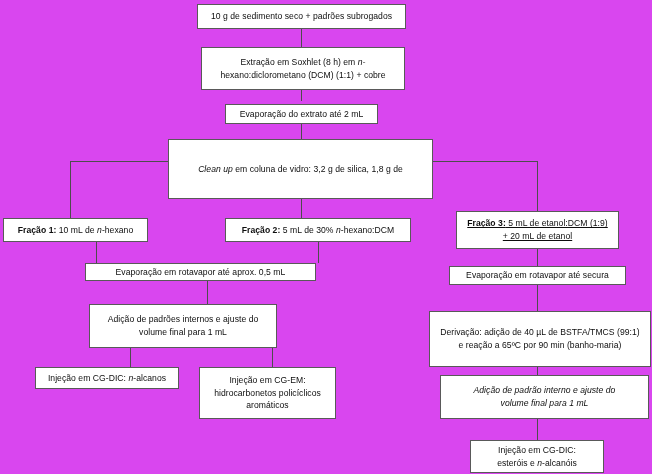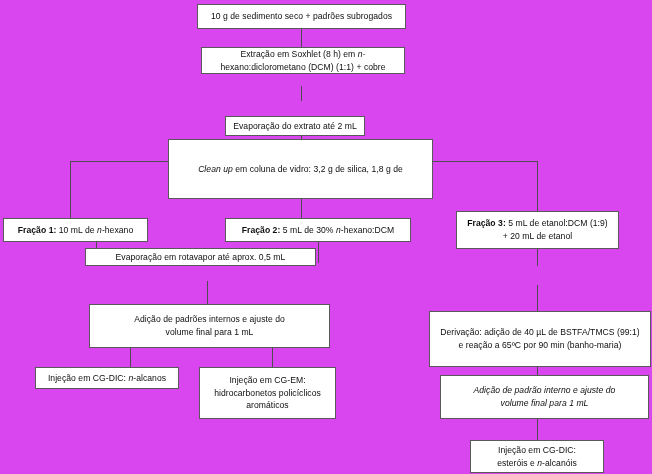--- a/index.html
+++ b/index.html
@@ -75,28 +75,28 @@
   <div class="ln v" style="left:537px;top:285px;height:26px;"></div>
 
   <div class="ln v" style="left:537px;top:351px;height:24px;"></div>
 
   <div class="ln v" style="left:537px;top:419px;height:21px;"></div>
 
   <div class="node" style="left:197px;top:4px;width:209px;height:25px;">
     <span class="txt">10 g de sedimento seco + padrões subrogados</span>
   </div>
 
-  <div class="node" style="left:201px;top:47px;width:204px;height:27px;">
+  <div class="node" style="left:201px;top:47px;width:204px;height:43px;">
     <span class="txt">
       <span>Extração em Soxhlet (8 h) em </span><i>n-</i><br>
       <span>hexano:diclorometano (DCM) (1:1) + cobre</span>
     </span>
   </div>
 
-  <div class="node" style="left:225px;top:116px;width:140px;height:20px;">
+  <div class="node" style="left:225px;top:104px;width:153px;height:20px;">
     <span class="txt">Evaporação do extrato até 2 mL</span>
   </div>
 
   <div class="node" style="left:168px;top:139px;width:265px;height:60px;">
     <span class="txt">
       <i>Clean up</i><span>  em coluna de vidro:  3,2 g de silica, 1,8 g de</span><br>
     </span>
   </div>
 
   <div class="node" style="left:3px;top:218px;width:145px;height:24px;">
@@ -104,52 +104,55 @@
       <b>Fração 1:</b><span> 10 mL de </span><i>n</i><span>-hexano</span>
     </span>
   </div>
 
   <div class="node" style="left:225px;top:218px;width:186px;height:24px;">
     <span class="txt">
       <b>Fração 2:</b><span> 5 mL de 30% </span><i>n</i><span>-hexano:DCM</span>
     </span>
   </div>
 
-  <div class="node" style="left:456px;top:211px;width:163px;height:38px;">
+  <div class="node" style="left:456px;top:211px;width:163px;height:38px;text-decoration:underline;">
     <span class="txt">
       <b>Fração 3:</b><span> 5 mL de etanol:DCM (1:9)</span><br>
       <span>+ 20 mL de etanol</span>
     </span>
   </div>
 
-  <div class="node" style="left:85px;top:248px;width:231px;height:18px;">
+  <div class="node" style="left:85px;top:263px;width:231px;height:18px;">
     <span class="txt">Evaporação em rotavapor até aprox. 0,5 mL</span>
   </div>
 
-  <div class="node" style="left:89px;top:304px;width:241px;height:44px;">
+  <div class="node" style="left:89px;top:304px;width:188px;height:44px;">
     <span class="txt">
       <span>Adição de padrões internos e ajuste do</span><br>
       <span>volume final para 1 mL</span>
     </span>
   </div>
 
   <div class="node" style="left:199px;top:367px;width:137px;height:52px;">
     <span class="txt">
       <span>Injeção em  CG-EM:</span><br>
       <span>hidrocarbonetos policíclicos</span><br>
       <span>aromáticos</span>
     </span>
   </div>
 
   <div class="node" style="left:35px;top:367px;width:144px;height:22px;">
     <span class="txt">
       <span>Injeção em CG-DIC:  </span><i>n</i><span>-alcanos</span>
     </span>
   </div>
 
+  <div class="node" style="left:449px;top:266px;width:177px;height:19px;">
+    <span class="txt">Evaporação em rotavapor até secura</span>
+  </div>
 
   <div class="node" style="left:429px;top:311px;width:222px;height:56px;">
     <span class="txt">
       <span>Derivação: adição de 40 µL  de BSTFA/TMCS  (99:1)</span><br>
       <span>e reação a 65ºC por 90 min  (banho-maria)</span>
     </span>
   </div>
 
   <div class="node" style="left:440px;top:375px;width:209px;height:44px;font-style:italic;">
     <span class="txt">

